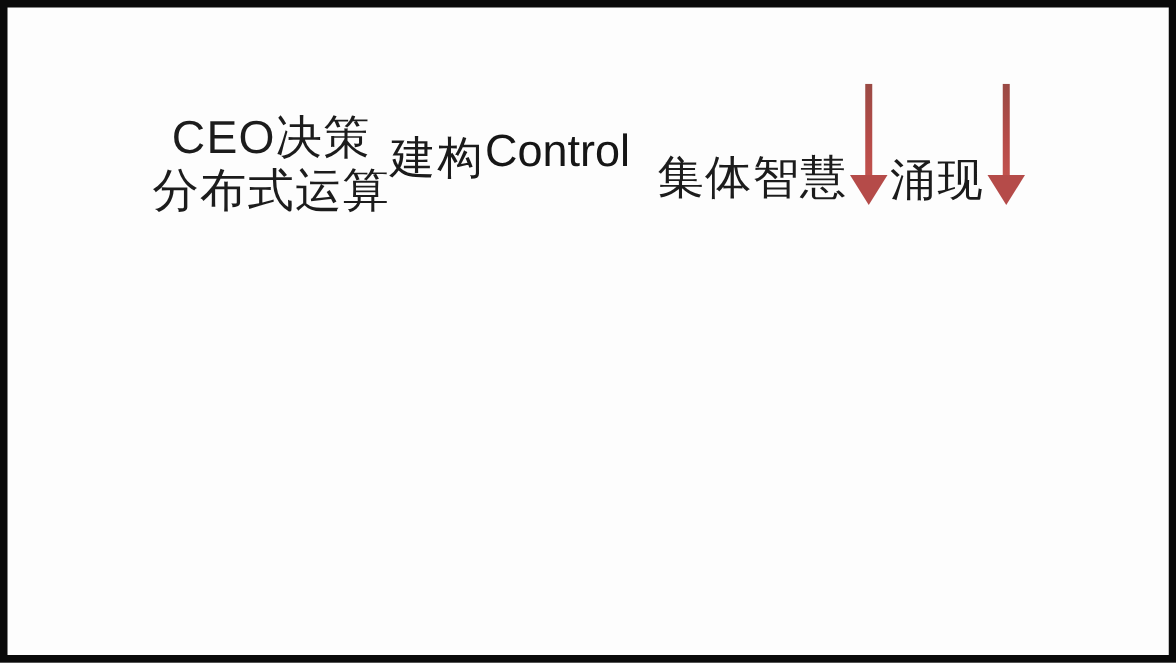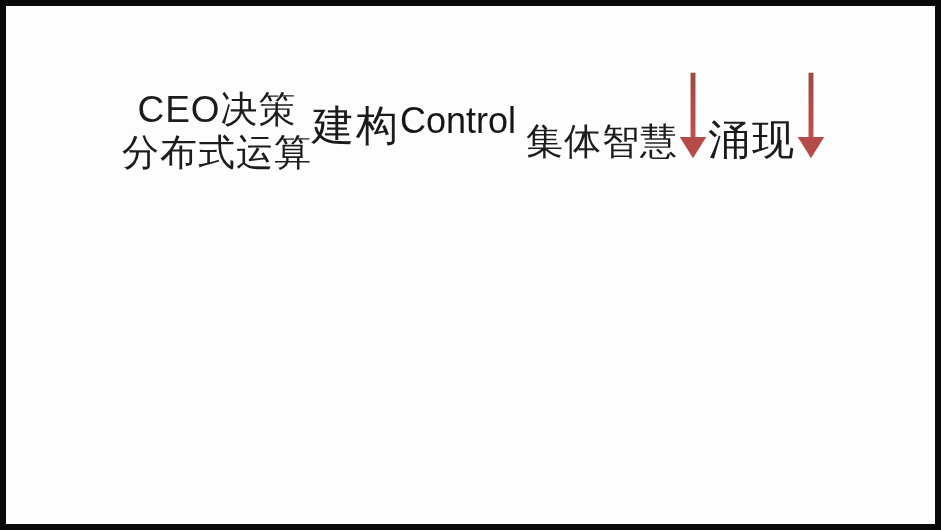--- a/index.html
+++ b/index.html
@@ -30,21 +30,21 @@
     text-align: center;
     color: #1c1c1c;
     letter-spacing: 1px;
     white-space: nowrap;
   }
   .arrow-svg { display: block; }
   .arrow-1 { margin-top: 14px; }
   .arrow-2 { margin-top: 20px; }
   .mid-label {
     margin-top: 30px;
-    font-size: 42px;
+    font-size: 36px;
     line-height: 1.15;
     color: #1b1b1b;
     letter-spacing: 2px;
     white-space: nowrap;
   }
   .bottom-label {
     margin-top: 20px;
     font-size: 36px;
     line-height: 1.1;
     color: #161616;

